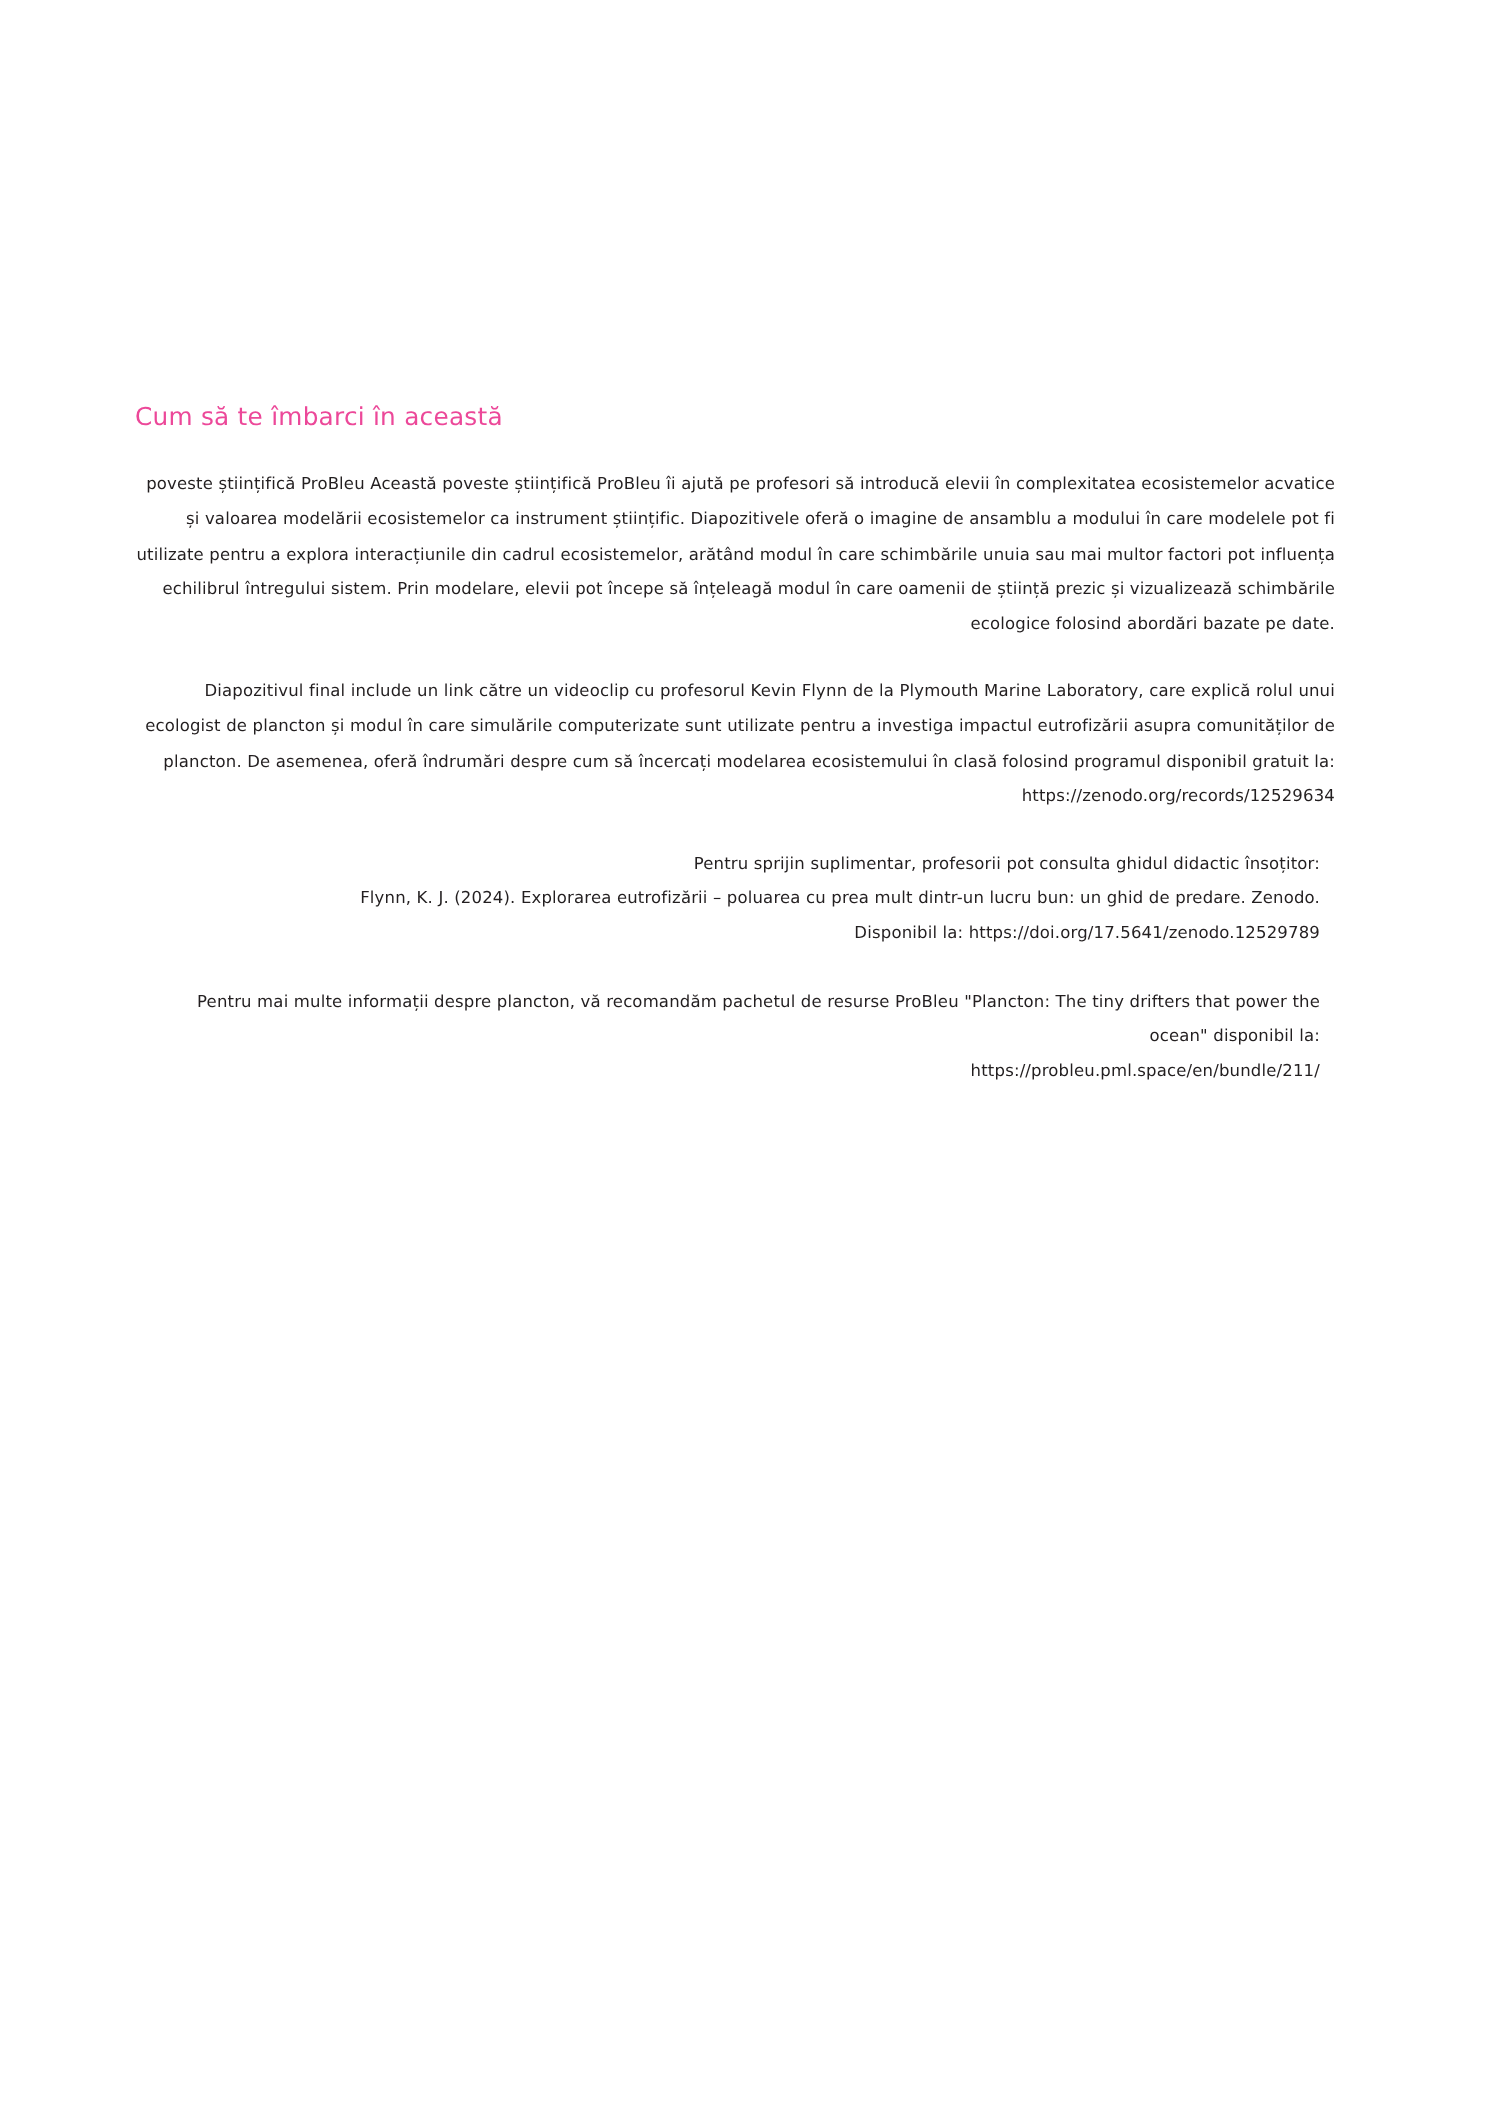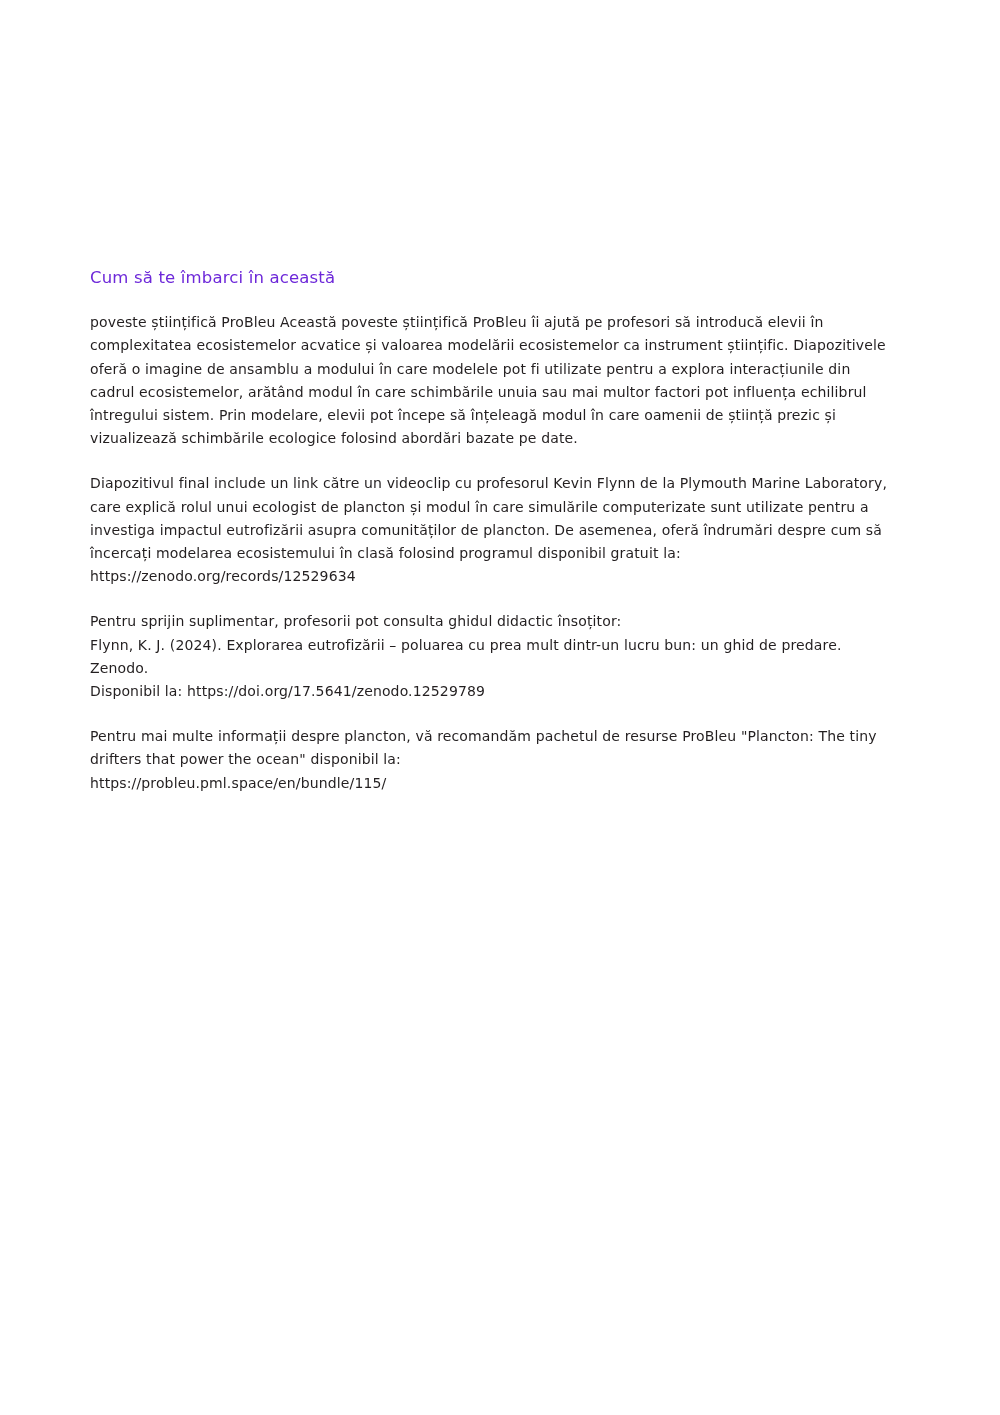--- a/index.html
+++ b/index.html
@@ -22,35 +22,35 @@
   }
   .content {
     position: absolute;
     left: 90px;
     top: 266px;
     width: 800px;
   }
   .doc-title {
     font-size: 16.5px;
     line-height: 23.2px;
-    color: #6d28d9;
+    color: #ec4899;
     margin: 0 0 22px 0;
     letter-spacing: 0.01em;
     font-weight: 400;
     white-space: pre-wrap;
   }
   .para {
-    font-size: 14px;
+    font-size: 11px;
     line-height: 23.2px;
     color: #231f20;
     margin: 0 0 22px 0;
     letter-spacing: 0.01em;
     font-weight: 400;
     white-space: pre-wrap;
-    text-align: left;
+    text-align: right;
   }
   .para:last-child {
     margin-bottom: 0;
   }
   .para-narrow {
     width: 790px;
   }
 </style>
 </head>
 <body>
@@ -62,16 +62,16 @@
 
     <p class="para">poveste științifică ProBleu Această poveste științifică ProBleu îi ajută pe profesori să introducă elevii în complexitatea ecosistemelor acvatice și valoarea modelării ecosistemelor ca instrument științific. Diapozitivele oferă o imagine de ansamblu a modului în care modelele pot fi utilizate pentru a explora interacțiunile din cadrul ecosistemelor, arătând modul în care schimbările unuia sau mai multor factori pot influența echilibrul întregului sistem. Prin modelare, elevii pot începe să înțeleagă modul în care oamenii de știință prezic și vizualizează schimbările ecologice folosind abordări bazate pe date.</p>
 
     <p class="para">Diapozitivul final include un link către un videoclip cu profesorul Kevin Flynn de la Plymouth Marine Laboratory, care explică rolul unui ecologist de plancton și modul în care simulările computerizate sunt utilizate pentru a investiga impactul eutrofizării asupra comunităților de plancton. De asemenea, oferă îndrumări despre cum să încercați modelarea ecosistemului în clasă folosind programul disponibil gratuit la: https://zenodo.org/records/12529634</p>
 
     <p class="para para-narrow">Pentru sprijin suplimentar, profesorii pot consulta ghidul didactic însoțitor:
 Flynn, K. J. (2024). Explorarea eutrofizării – poluarea cu prea mult dintr-un lucru bun: un ghid de predare. Zenodo.
 Disponibil la: https://doi.org/17.5641/zenodo.12529789</p>
 
     <p class="para para-narrow">Pentru mai multe informații despre plancton, vă recomandăm pachetul de resurse ProBleu "Plancton: The tiny drifters that power the ocean" disponibil la:
-https://probleu.pml.space/en/bundle/115/</p>
+https://probleu.pml.space/en/bundle/211/</p>
 
   </div>
 </div>
 
 </body></html>

